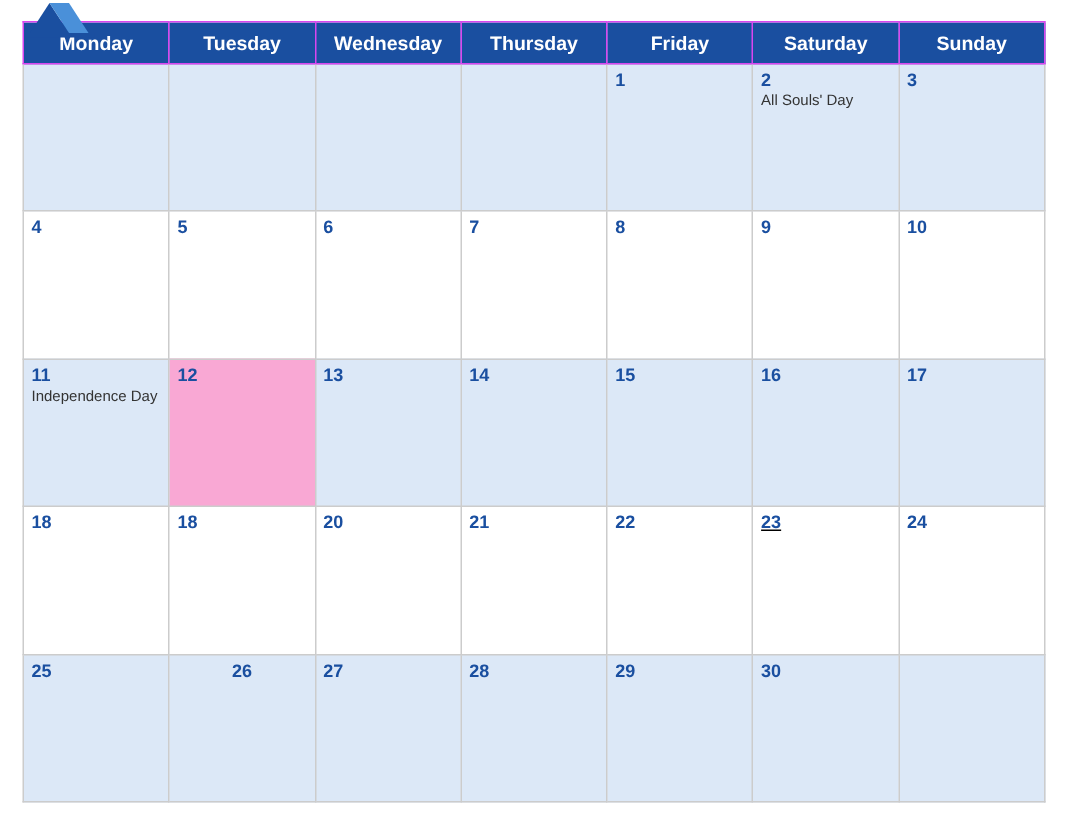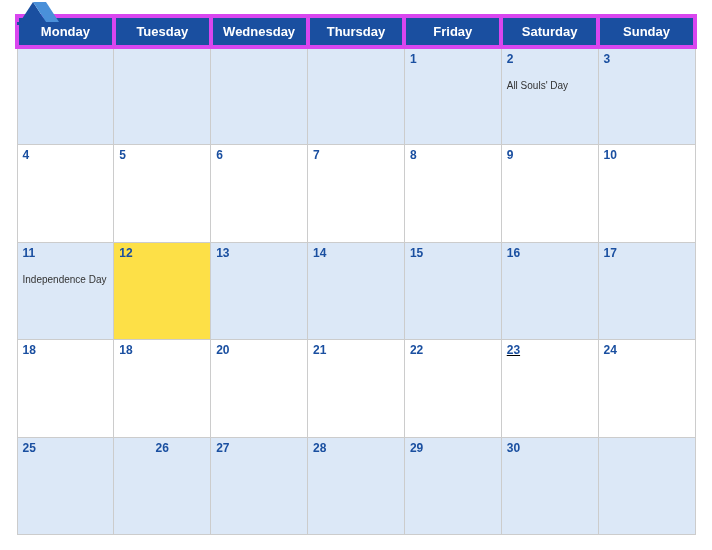--- a/index.html
+++ b/index.html
@@ -52,21 +52,21 @@
       flex: 1;
     }
 
     .calendar thead tr th {
       background-color: #1a4fa0;
       color: #fff;
       font-size: 13px;
       font-weight: bold;
       padding: 6px 4px;
       text-align: center;
-      border: 4px solid #d946ef;
+      border: 1px solid #d946ef;
     }
 
     .calendar tbody tr td {
       border: 1px solid #ccc;
       vertical-align: top;
       padding: 3px 5px;
       width: calc(100% / 7);
       height: 72px;
       background-color: #fff;
     }
@@ -75,21 +75,21 @@
       font-size: 12px;
       font-weight: bold;
       color: #1a4fa0;
       display: block;
     }
 
     .holiday-text {
       font-size: 10px;
       color: #333;
       display: block;
-      margin-top: 14px;
+      margin-top: 2px;
       line-height: 1.2;
     }
 
     
     .calendar tbody tr:nth-child(odd) td {
       background-color: #dce6f5;
     }
     .calendar tbody tr:nth-child(even) td {
       background-color: #fff;
     }
@@ -168,21 +168,21 @@
         </td>
         <td style="background-color: rgb(255, 255, 255);">
           <span class="day-number">10</span>
         </td>
       </tr>
       <tr>
         <td style="background-color: rgb(220, 232, 247);">
           <span class="day-number">11</span>
           <span class="holiday-text">Independence Day</span>
         </td>
-        <td style="background-color: #fde047; margin-left: 31px;">
+        <td style="background-color: #f9a8d4; margin-left: 31px;">
           <span class="day-number">12</span>
         </td>
         <td style="background-color: rgb(220, 232, 247);">
           <span class="day-number">13</span>
         </td>
         <td style="background-color: rgb(220, 232, 247);">
           <span class="day-number">14</span>
         </td>
         <td style="background-color: rgb(220, 232, 247);">
           <span class="day-number">15</span>

